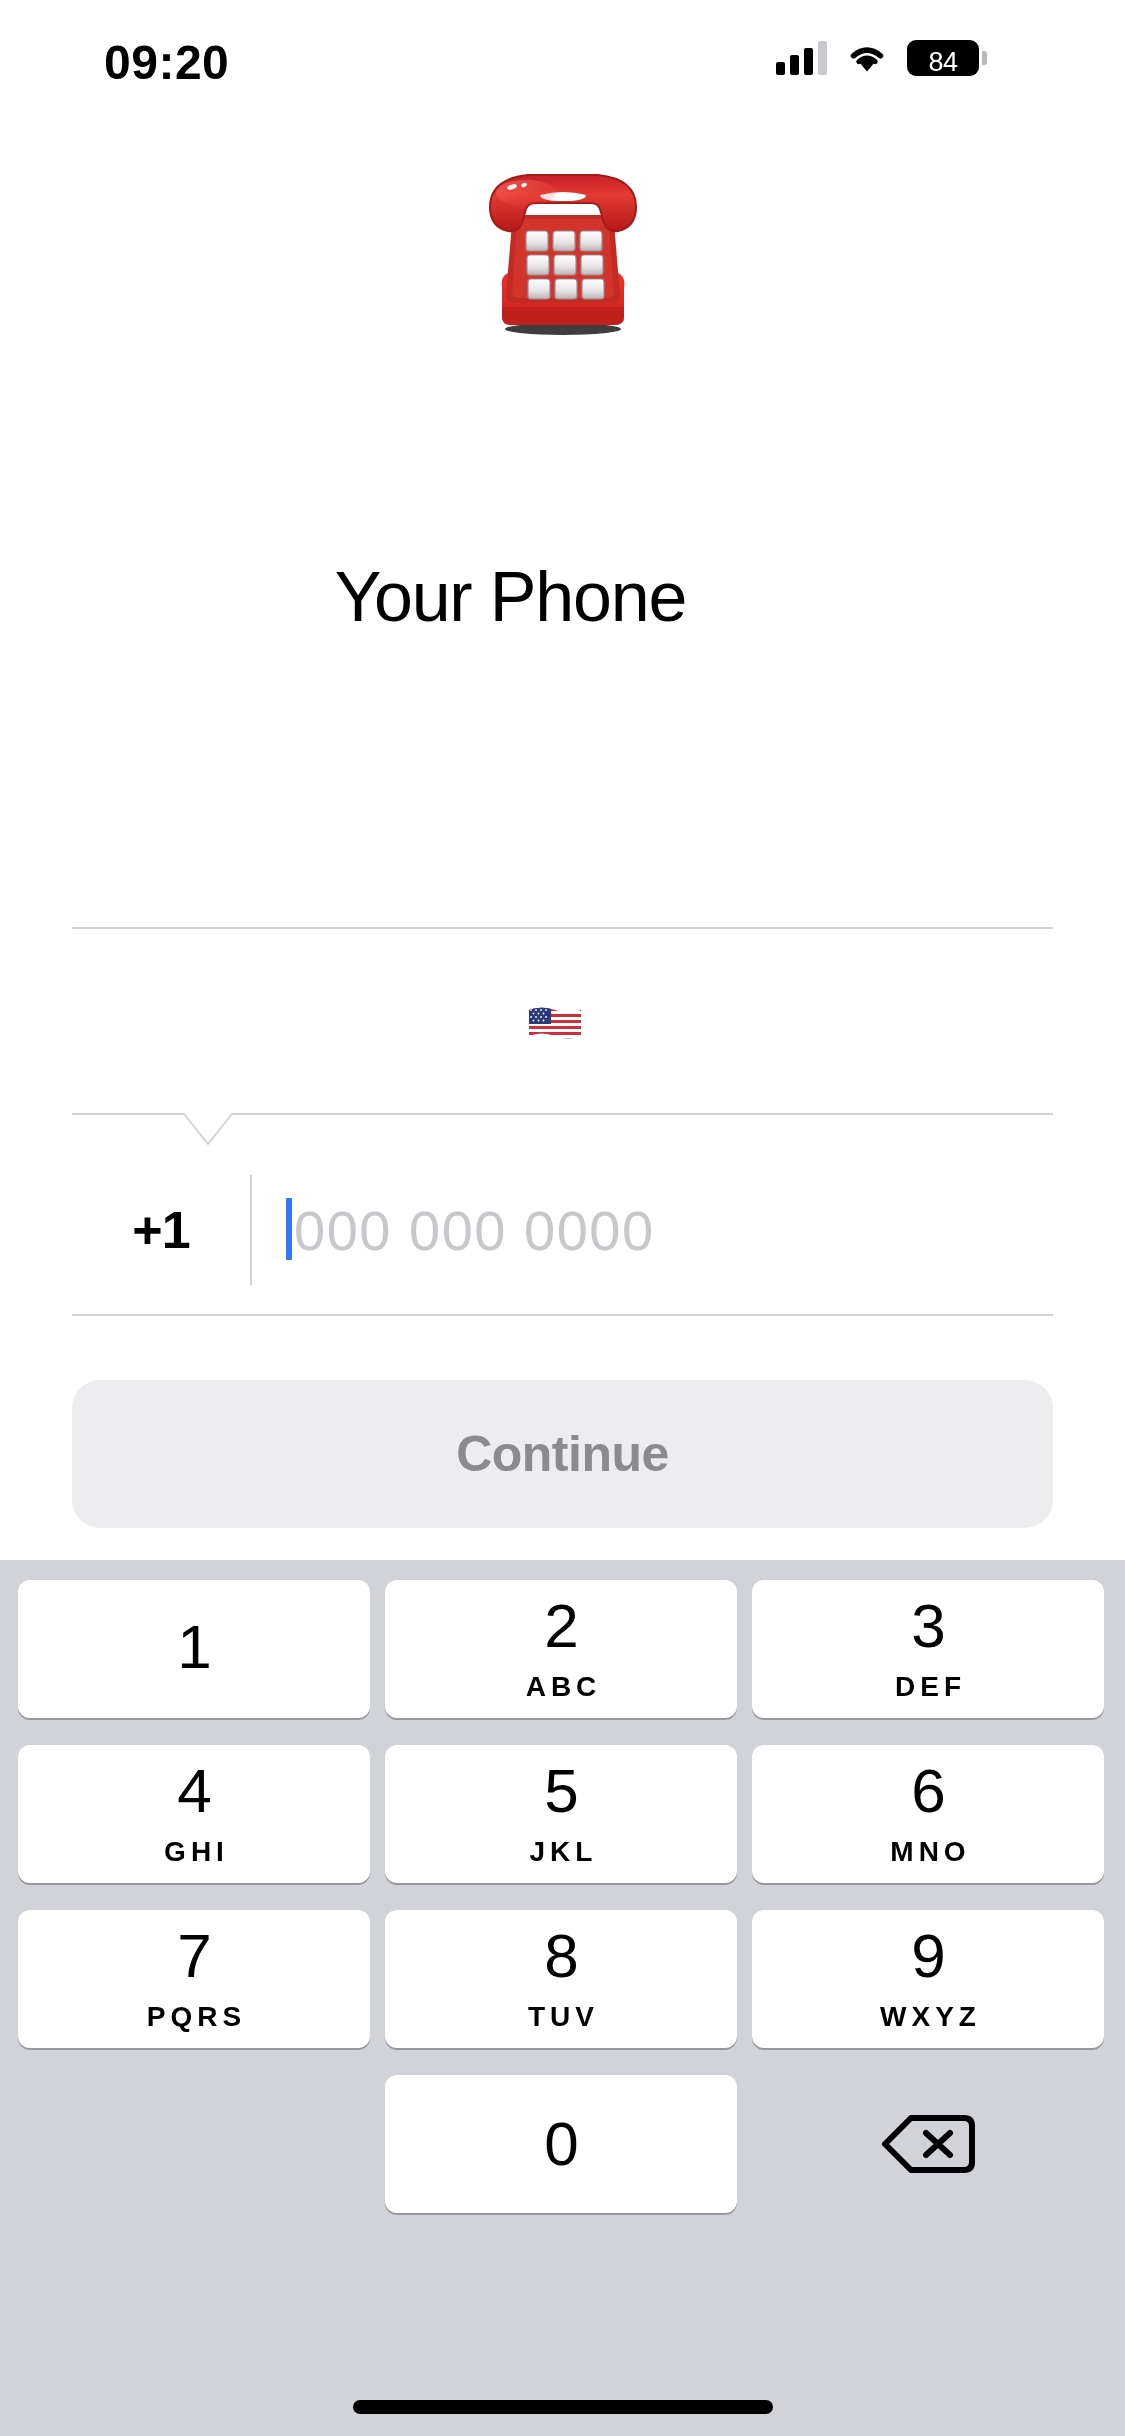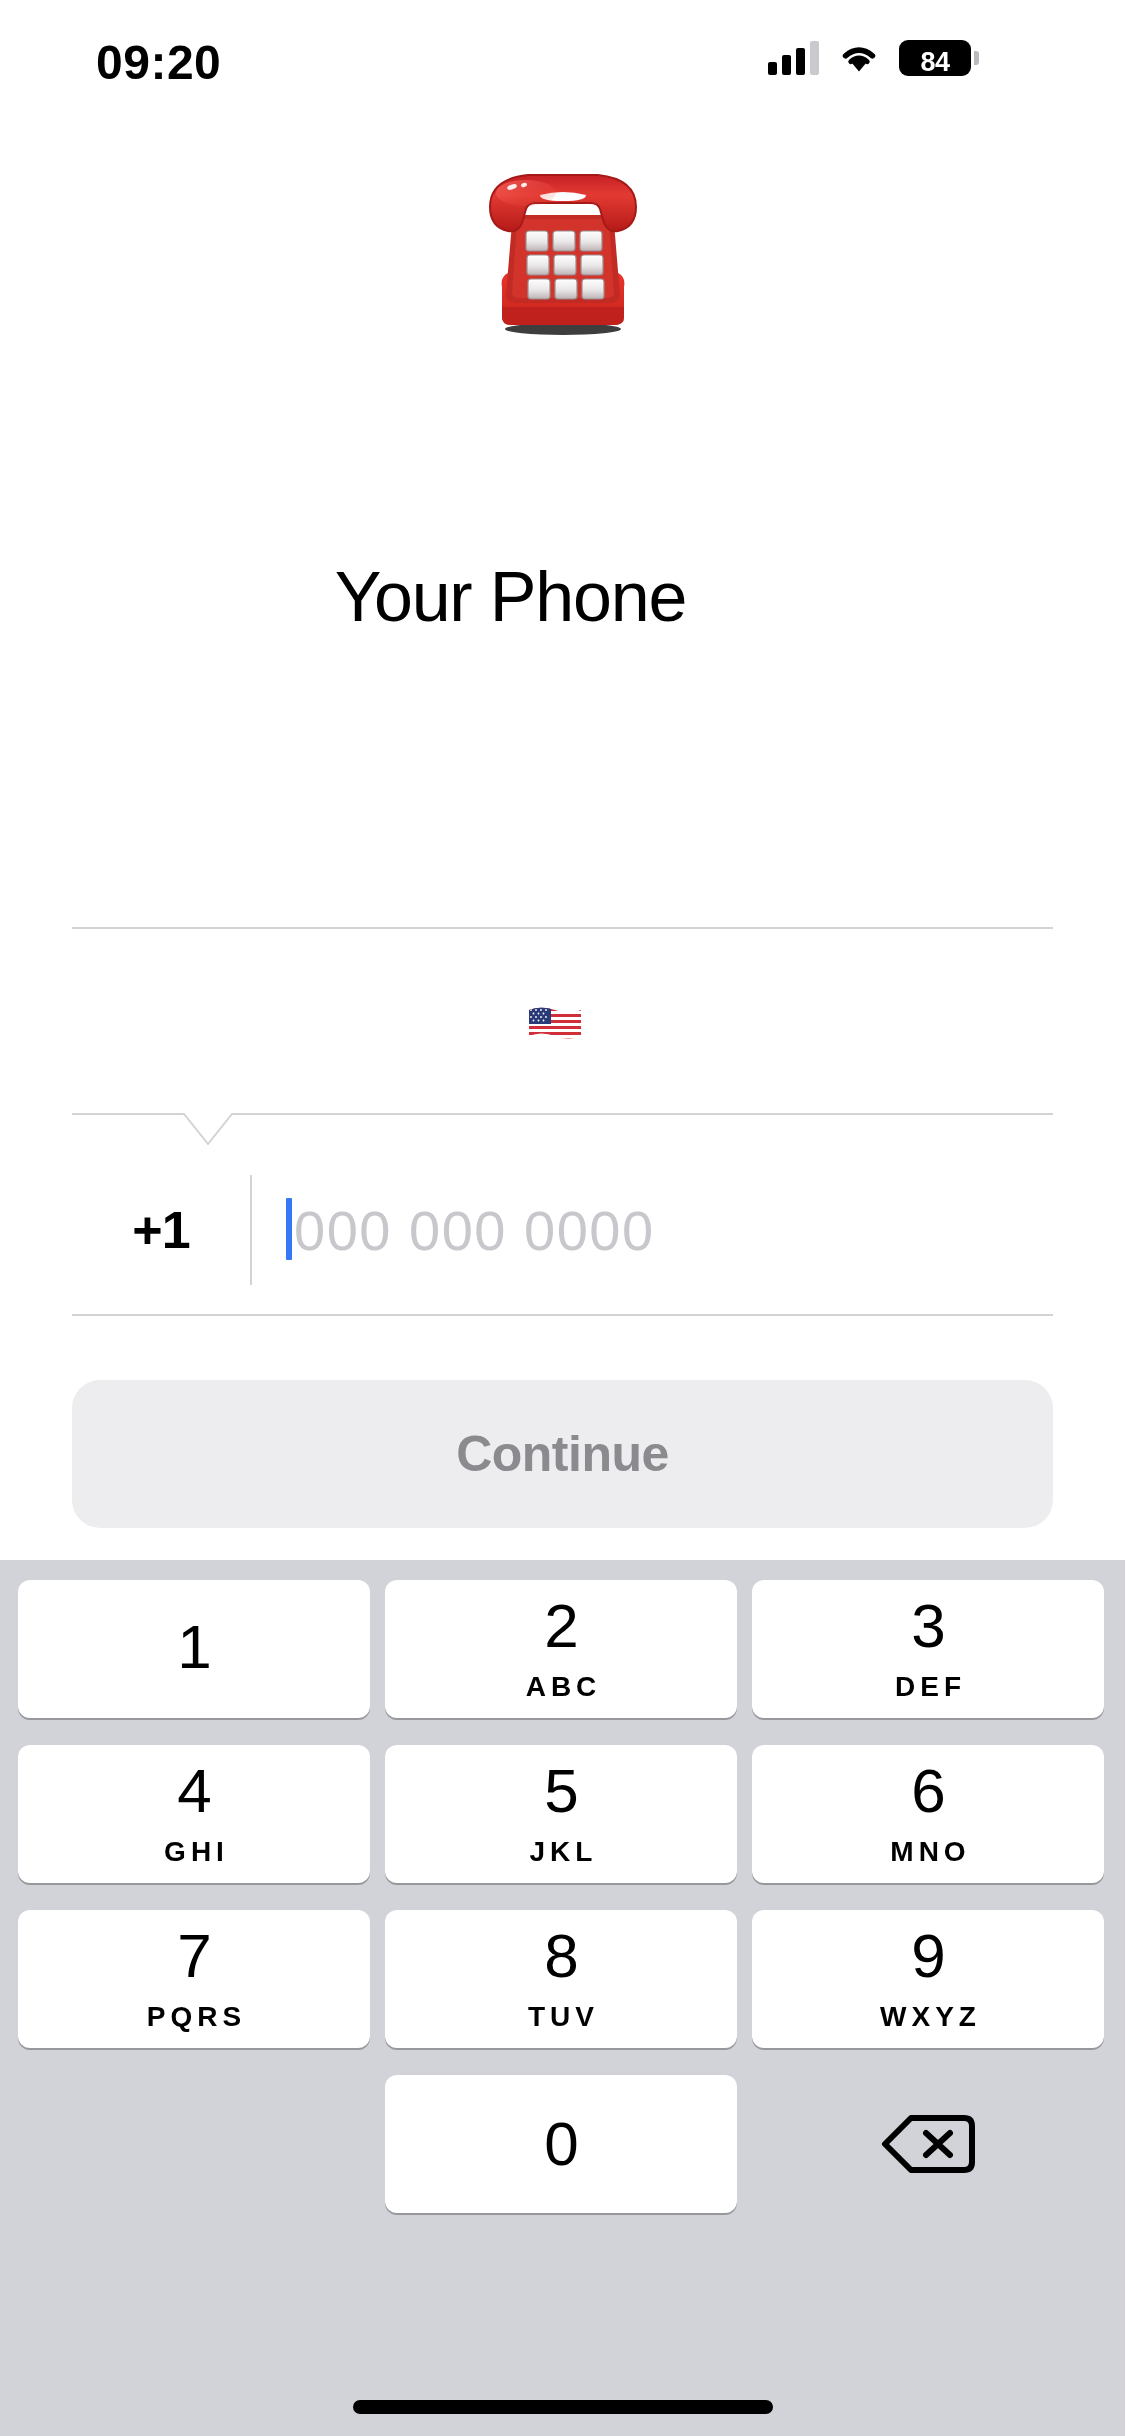--- a/index.html
+++ b/index.html
@@ -6,40 +6,40 @@
   html, body {
     width:1125px; height:2436px;
     background:#FFFFFF;
     font-family:"Liberation Sans", sans-serif;
     -webkit-font-smoothing:antialiased;
     overflow:hidden;
   }
   #screen { position:relative; width:1125px; height:2436px; background:#FFFFFF; }
 
   
-  .statusbar { position:absolute; top:0; left:0; width:1053px; height:132px; }
+  .statusbar { position:absolute; top:0; left:8px; width:1053px; height:132px; }
   .sb-time {
     position:absolute; left:96px; top:36px;
     font-size:48px; font-weight:700; color:#000;
     letter-spacing:0.5px; line-height:54px;
   }
   .sb-right { position:absolute; right:82px; top:40px; display:flex; align-items:center; gap:18px; }
   .sb-signal { display:flex; align-items:flex-end; gap:5px; height:34px; }
   .sb-signal i { width:9px; background:#000; border-radius:2px; display:block; }
   .sb-signal i:nth-child(1){ height:13px; }
   .sb-signal i:nth-child(2){ height:20px; }
   .sb-signal i:nth-child(3){ height:27px; }
   .sb-signal i:nth-child(4){ height:34px; background:#C9C9CE; }
   .sb-wifi { width:44px; height:34px; display:flex; align-items:center; justify-content:center; }
   .sb-batt {
     position:relative; width:72px; height:36px;
     background:#000; border-radius:9px;
     display:flex; align-items:center; justify-content:center;
   }
-  .sb-batt span { color:#fff; font-size:27px; font-weight:700; letter-spacing:-0.5px;margin-top:8px; }
+  .sb-batt span { color:#fff; font-size:27px; font-weight:400; letter-spacing:-0.5px;margin-top:8px; }
   .sb-batt::after {
     content:""; position:absolute; right:-8px; top:11px;
     width:5px; height:14px; background:#B9B9BE; border-radius:0 3px 3px 0;
   }
 
   
   .hero-emoji {
     position:absolute; left:0; top:148px; width:1125px;
     text-align:center; font-size:180px; line-height:180px;
     font-family:"DejaVu Sans", sans-serif;

